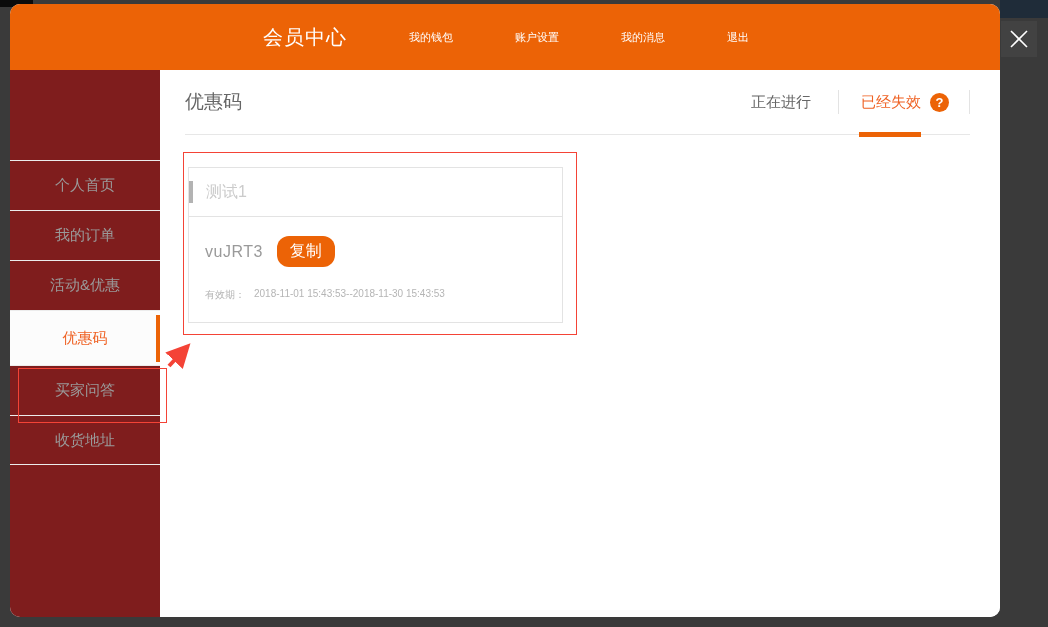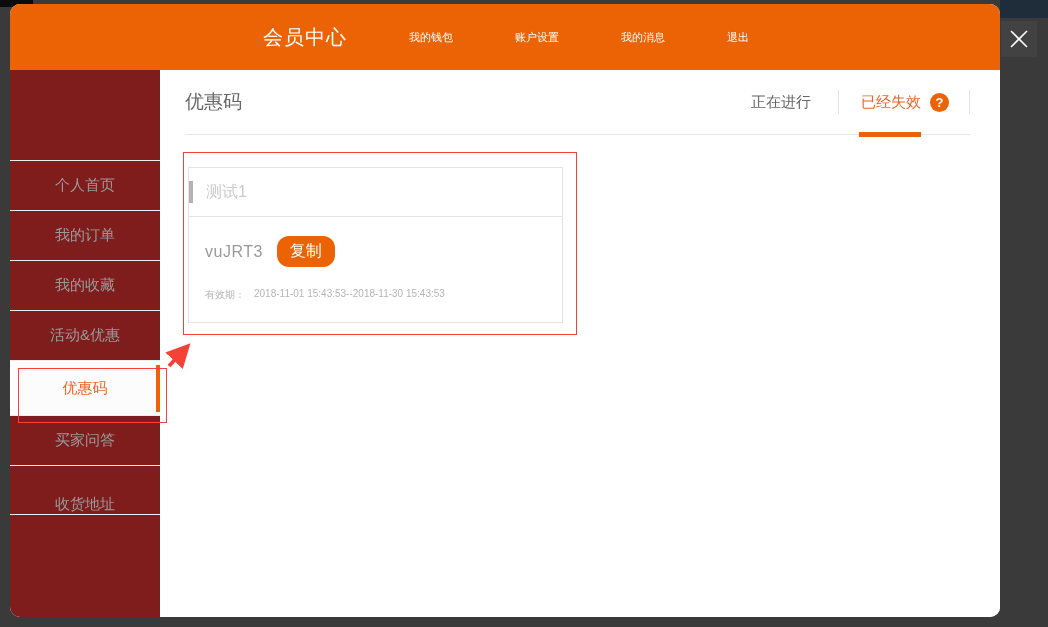--- a/index.html
+++ b/index.html
@@ -35,21 +35,21 @@
 
   
   .sidebar { width:150px; flex-shrink:0; background:#7f1d1d; }
   .side-spacer { height:90px; }
   .side-item {
     height:50px; border-top:1px solid #ececec;
     display:flex; align-items:center; justify-content:center;
     color:#9a9a9a; font-size:15px; cursor:pointer; position:relative;
   }
   .side-item:first-of-type { height:57px; }
-  .side-item:last-of-type { border-bottom:1px solid #ececec;align-items:flex-end; }
+  .side-item:last-of-type { border-bottom:1px solid #ececec; }
   .side-item.selected { height:55px; color:#ef6224; background:#fcfcfc; }
   .active-bar {
     position:absolute; right:-1px; top:4px; bottom:3px; width:5px;
     background:#ec6306;
   }
 
   
   .main { flex:1; background:#fff; position:relative; }
   .main-header {
     margin:0 30px 0 25px; height:65px;
@@ -126,23 +126,20 @@
     </div>
 
     <div class="modal-body">
       <div class="sidebar">
         <div class="side-spacer"></div>
         <div class="side-item">
           <span>个人首页</span>
         </div>
         <div class="side-item">
           <span>我的订单</span>
-        </div>
-        <div class="side-item">
-          <span>我的收藏</span>
         </div>
         <div class="side-item">
           <span>活动&amp;优惠</span>
         </div>
         <div class="side-item selected">
           <span>优惠码</span>
           <span class="active-bar"></span>
         </div>
         <div class="side-item">
           <span>买家问答</span>

